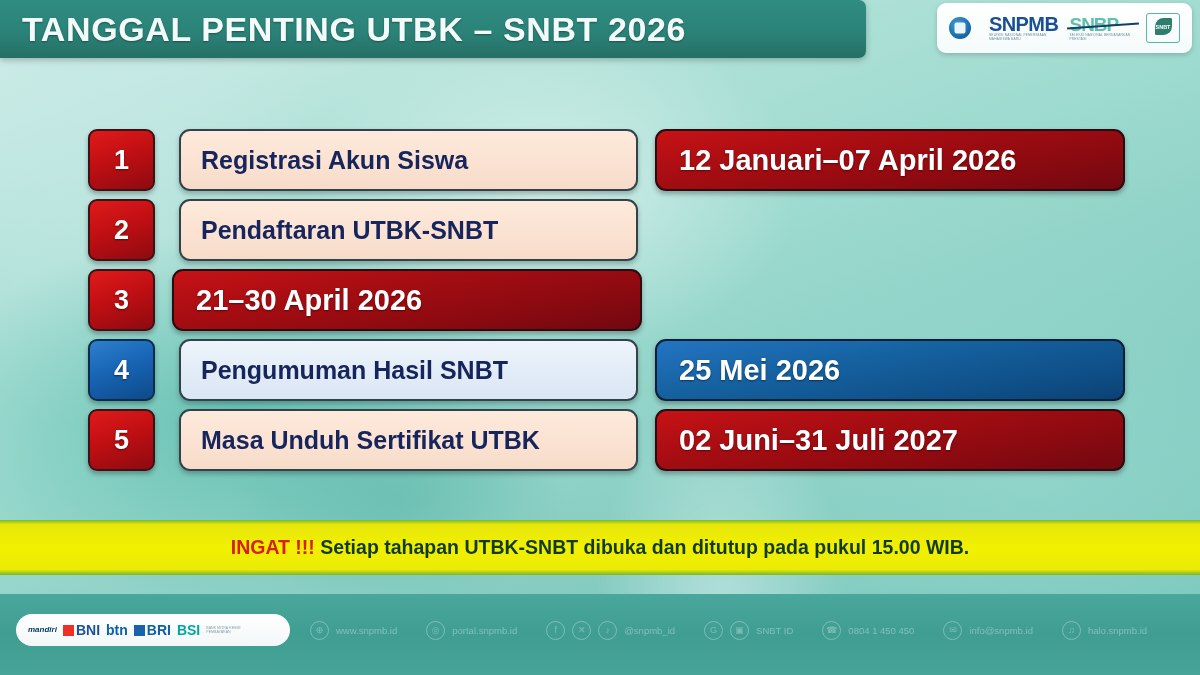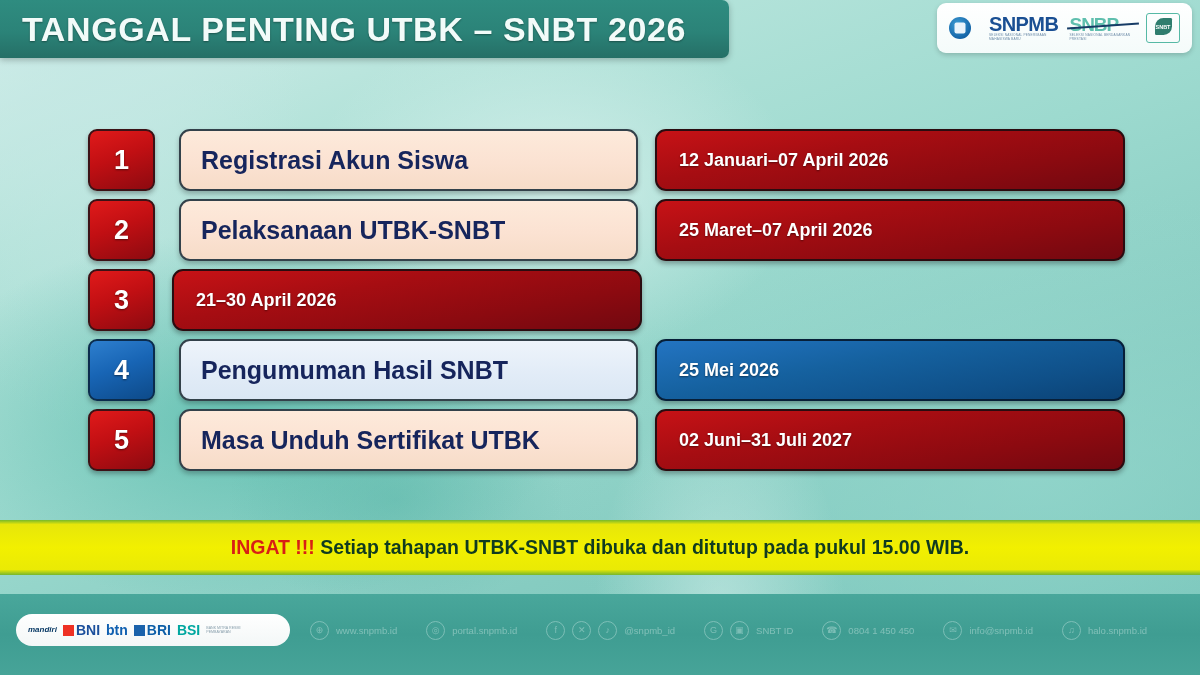--- a/index.html
+++ b/index.html
@@ -22,21 +22,21 @@
   }
   #bg:after{
     content:""; position:absolute; inset:0;
     background:
       radial-gradient(ellipse 240px 160px at 33% 74%, rgba(70,170,156,0.35) 0%, rgba(70,170,156,0) 70%),
       radial-gradient(ellipse 180px 340px at 60% 92%, rgba(225,245,242,0.5) 0%, rgba(225,245,242,0) 70%);
   }
 
   
   #title-bar{
-    position:absolute; left:0; top:0; width:729px; height:58px;
+    position:absolute; left:0; top:0; width:866px; height:58px;
     background:linear-gradient(180deg,#2f8c80 0%,#2b8378 55%,#256f66 100%);
     border-radius:0 7px 7px 0;
     box-shadow:0 2px 6px rgba(0,0,0,.25);
     display:flex; align-items:center;
   }
   #title-text{
     color:#f2fbf9; font-size:34px; font-weight:bold; letter-spacing:.6px;
     padding-left:22px; text-shadow:0 1px 2px rgba(0,0,0,.35);
     white-space:nowrap;
   }
@@ -96,21 +96,21 @@
     font-size:25px;font-weight:bold;color:#16255c;
     border:2px solid #33414a; box-shadow:0 3px 5px rgba(0,0,0,.25);
     white-space:nowrap;
   }
   .label.cream{background:linear-gradient(180deg,#fdeadb 0%,#fbe2d2 55%,#f6dcc8 100%);}
   .label.ice{background:linear-gradient(180deg,#eef4fb 0%,#e2ecf7 55%,#dae7f4 100%);}
 
   .date{
     margin-left:17px;width:470px;height:62px;flex:none;border-radius:11px;
     display:flex;align-items:center;padding-left:22px;
-    font-size:18px;font-weight:bold;color:#ffffff;
+    font-size:29px;font-weight:bold;color:#ffffff;
     border:2px solid #2a0c10; box-shadow:0 3px 5px rgba(0,0,0,.3);
     text-shadow:0 1px 2px rgba(0,0,0,.45); white-space:nowrap;
   }
   .date.red{background:linear-gradient(170deg,#c71216 0%,#a60d12 35%,#8c0a10 70%,#720810 100%);}
   .date.blue{background:linear-gradient(170deg,#2374c2 0%,#15619f 40%,#0f5089 75%,#0b4275 100%);border-color:#071f38;}
 
   
   #notice{
     position:absolute; left:0; top:520px; width:1200px; height:55px;
     background:linear-gradient(180deg,#77b82b 0%,#e7e60a 8%,#f2f000 50%,#eaea05 90%,#76b62c 100%);
@@ -187,22 +187,21 @@
 <div id="rows">
 
   <div class="row">
     <div class="num red">1</div>
     <div class="label cream">Registrasi Akun Siswa</div>
     <div class="date red">12 Januari–07 April 2026</div>
   </div>
 
   <div class="row">
     <div class="num red">2</div>
-    <div class="label cream">Pelaksanaan UTBK-SNBT</div>
-    <div class="date red">25 Maret–07 April 2026</div>
+    <div class="label cream">Pendaftaran UTBK-SNBT</div>
   </div>
 
   <div class="row">
     <div class="num red">3</div>
     <div class="date red">21–30 April 2026</div>
   </div>
 
   <div class="row">
     <div class="num blue">4</div>
     <div class="label ice">Pengumuman Hasil SNBT</div>

